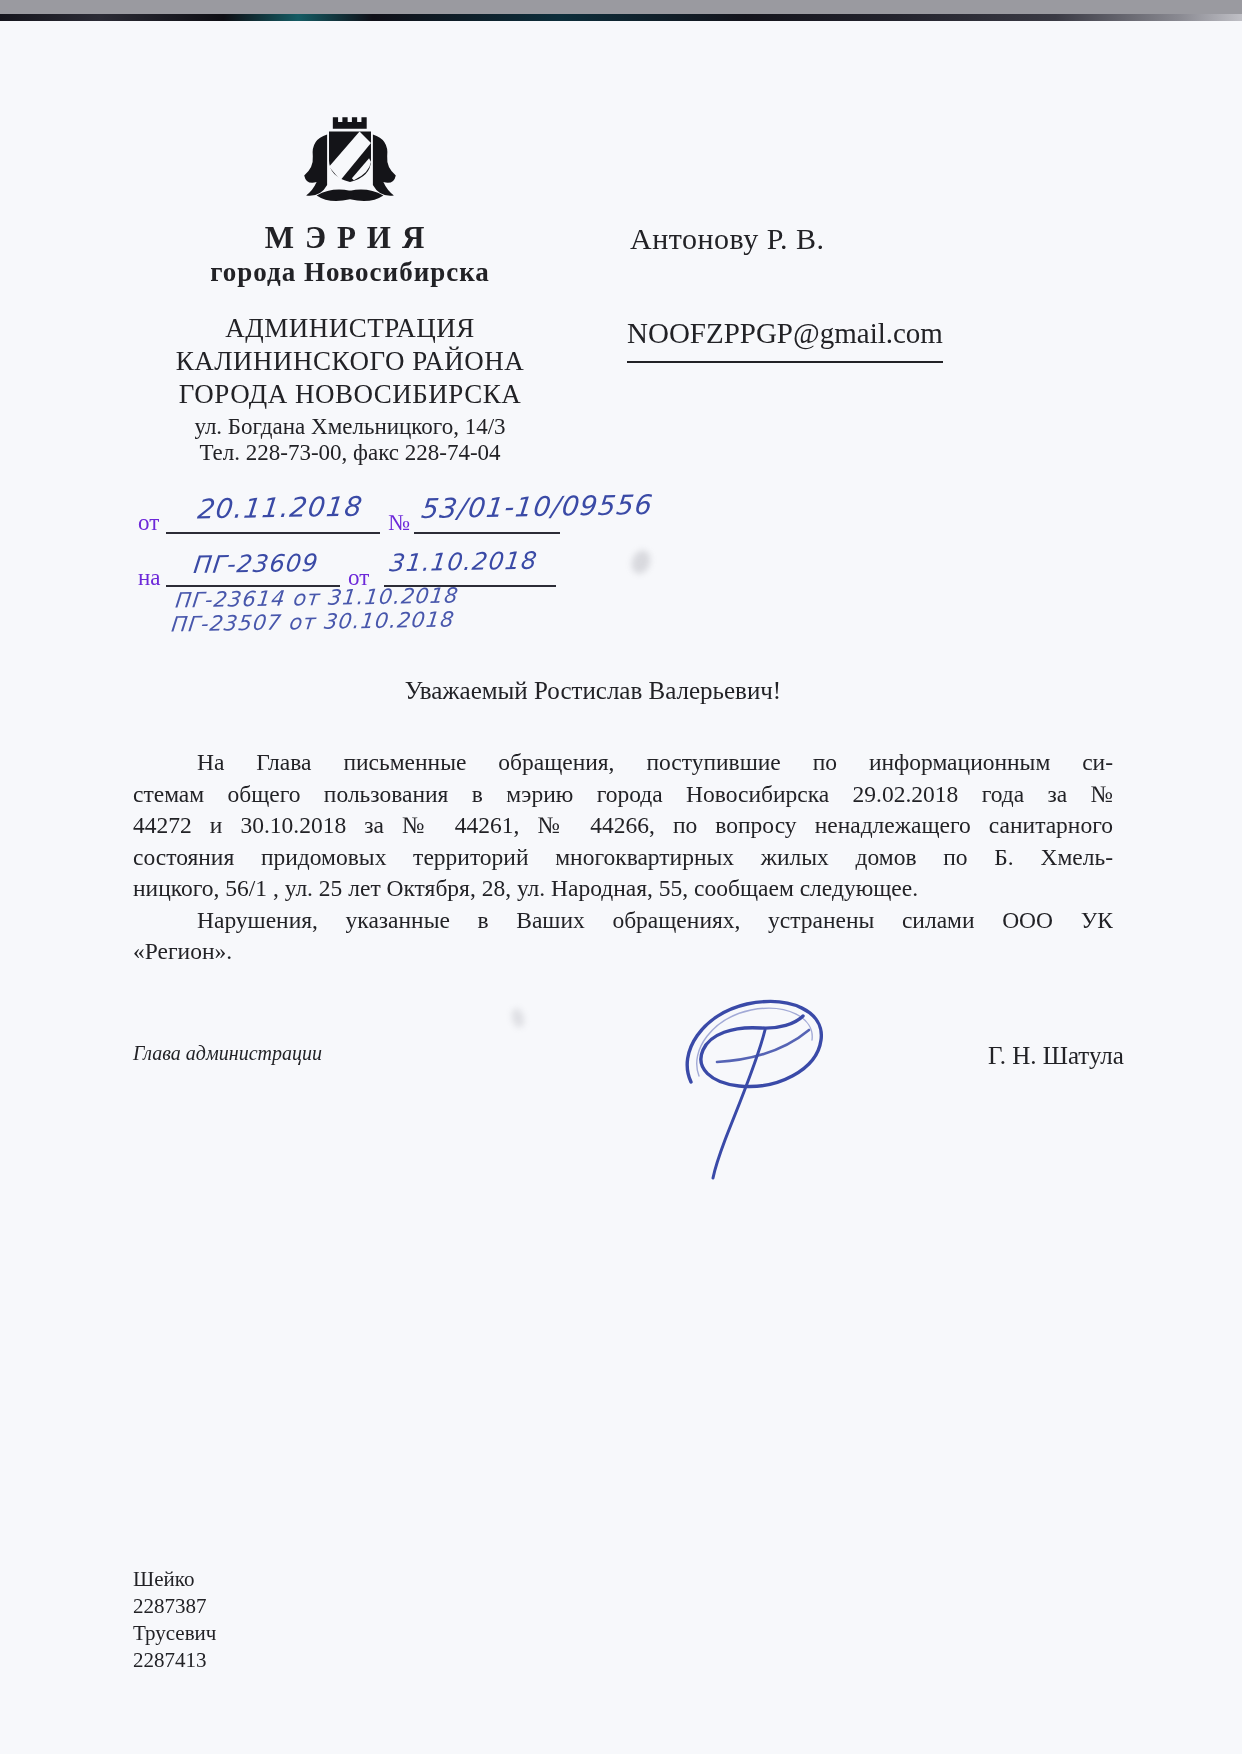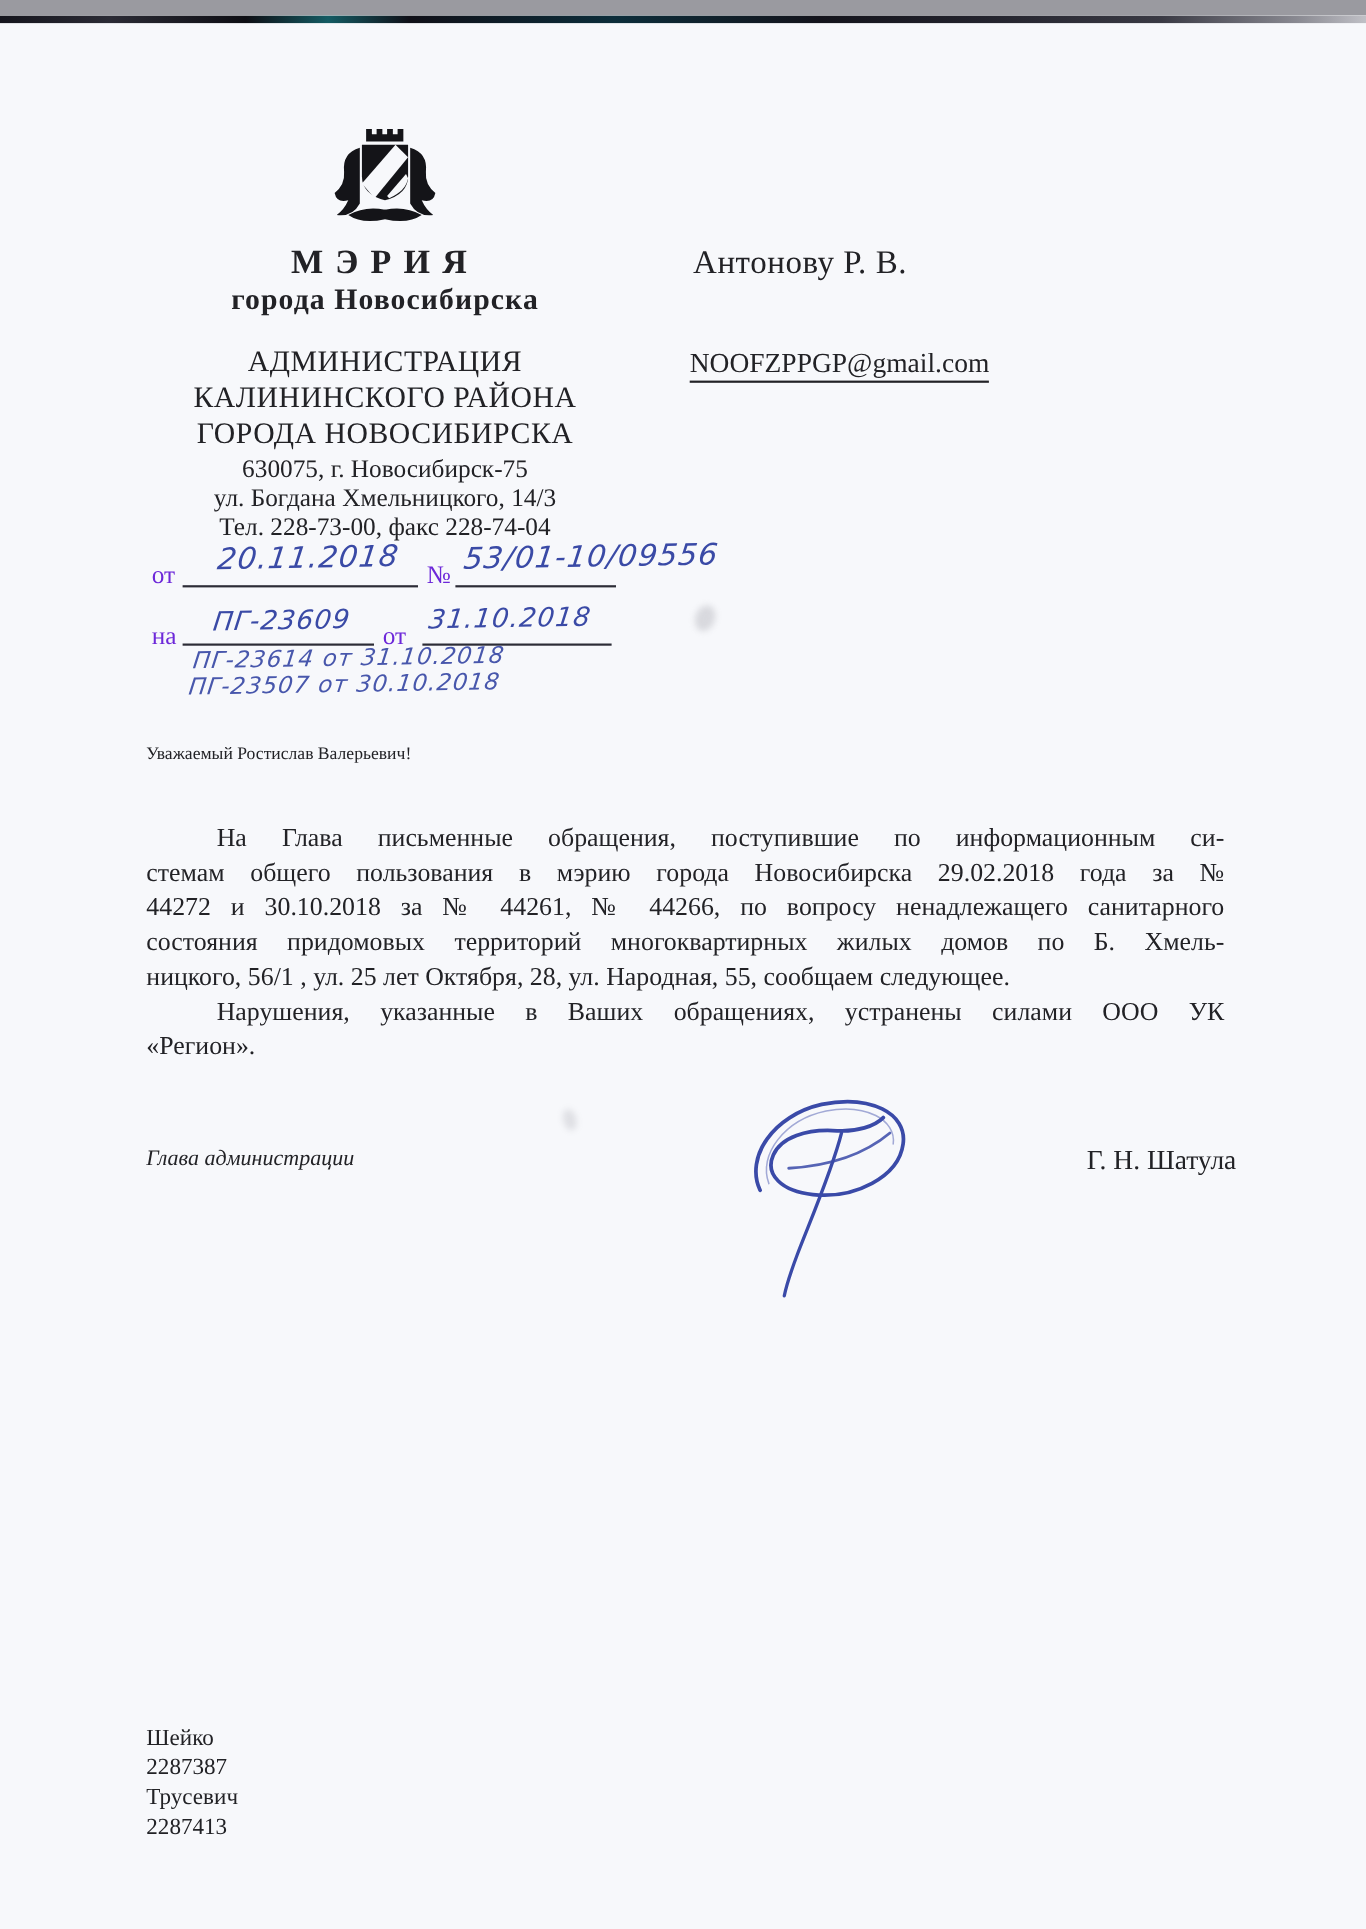--- a/index.html
+++ b/index.html
@@ -46,23 +46,23 @@
   .addr{font-size:23px;line-height:26px;}
   .addr-block{margin-top:3px;}
 
   
   .addressee-name{
     position:absolute;left:630px;top:208px;
     font-size:30px;letter-spacing:.5px;
   }
   .addressee-email{
     position:absolute;left:627px;top:303px;
-    font-size:25px;
+    font-size:29px;
     border-bottom:2px solid #222226;
-    padding-bottom:1px;
+    padding-bottom:11px;
   }
 
   
   .ref-label{position:absolute;font-size:23px;color:#6d28d9;}
   .fld-line{position:absolute;height:0;border-bottom:2px solid #2c2c36;}
   .hand{
     position:absolute;
     font-family:"DejaVu Sans", sans-serif;
     font-style:italic;
     color:#3a4aa6;
@@ -70,21 +70,21 @@
     letter-spacing:1px;
     white-space:nowrap;
   }
   .hand.big{font-size:27px;}
   .hand.med{font-size:24px;}
   .hand.small{font-size:21px;opacity:.92;}
 
   
   .salutation{
     position:absolute;left:133px;top:663px;width:920px;
-    font-size:16px;
+    text-align:center;font-size:25px;
   }
   .body-text{
     position:absolute;left:133px;top:733px;width:980px;
     font-size:23.5px;line-height:31.5px;
   }
   .bline{width:100%;}
   .bline.just{text-align:justify;text-align-last:justify;}
   .bline.indent{text-indent:64px;}
 
   
@@ -133,21 +133,20 @@
     <div class="org-title">МЭРИЯ</div>
     <div class="org-title2">города Новосибирска</div>
 
     <div class="dept-block">
       <div class="dept">АДМИНИСТРАЦИЯ</div>
       <div class="dept">КАЛИНИНСКОГО РАЙОНА</div>
       <div class="dept">ГОРОДА НОВОСИБИРСКА</div>
     </div>
 
     <div class="addr-block">
-      <div class="addr">630075, г. Новосибирск-75</div>
       <div class="addr">ул. Богдана Хмельницкого, 14/3</div>
       <div class="addr">Тел. 228-73-00, факс 228-74-04</div>
     </div>
   </div>
 
   <div class="addressee-name">Антонову Р. В.</div>
   <div class="addressee-email">NOOFZPPGP@gmail.com</div>
 
   <span class="ref-label" style="left:138px;top:496px;">от</span>
   <span class="hand big" style="left:198px;top:478px;">20.11.2018</span>

